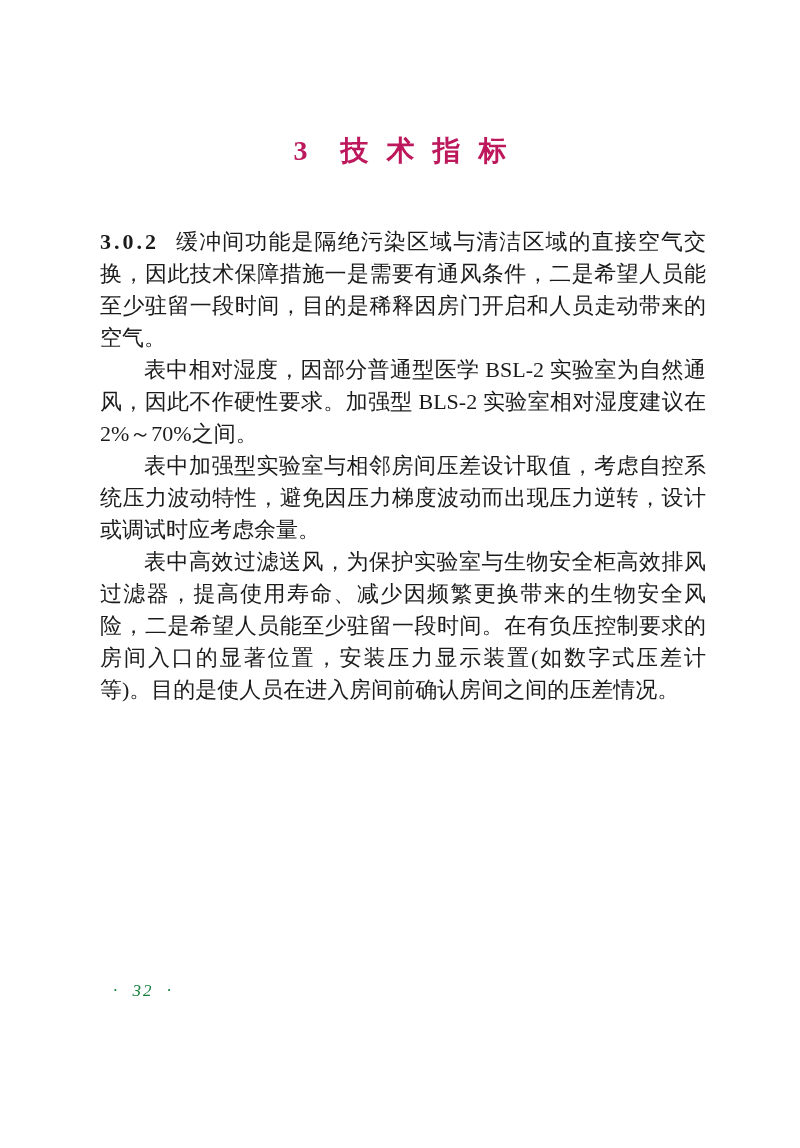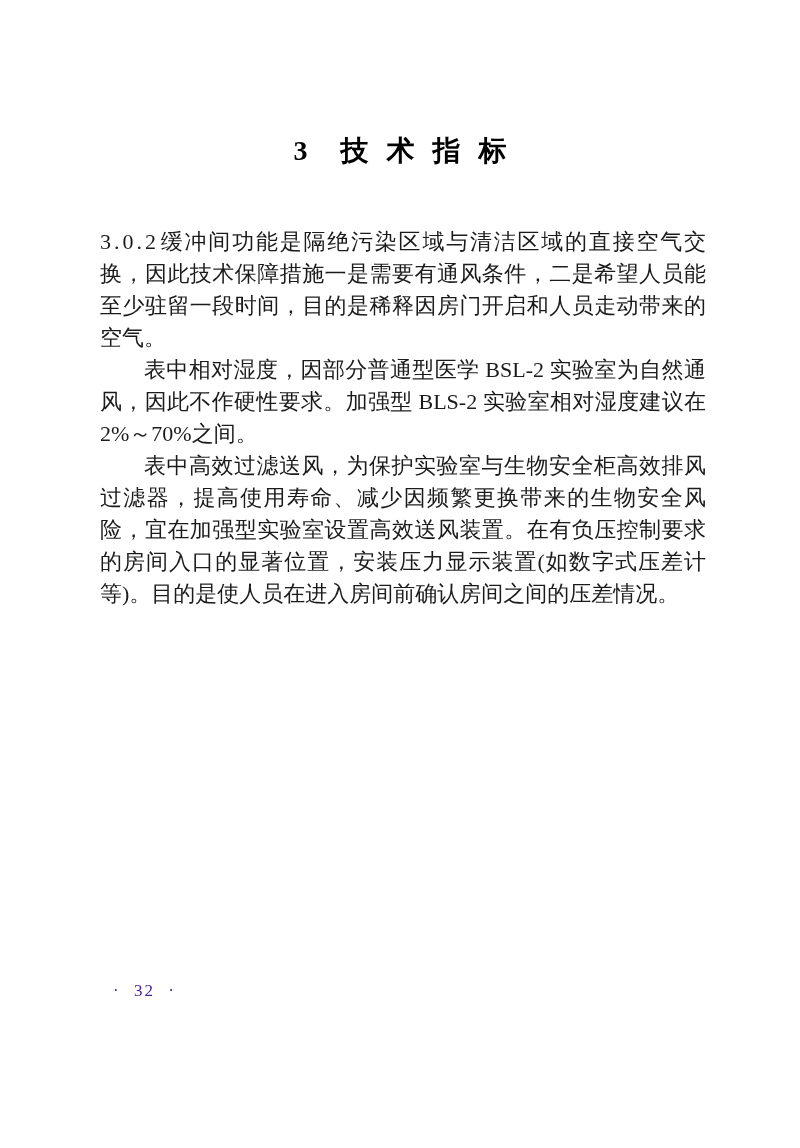--- a/index.html
+++ b/index.html
@@ -19,21 +19,21 @@
   .chapter-title {
     position: absolute;
     top: 132px;
     left: 0;
     right: 0;
     margin: 0;
     text-align: center;
     font-size: 28px;
     font-weight: bold;
     letter-spacing: 0;
-    color: #000000;
+    color: #be185d;
   }
   .chapter-number {
     margin-right: 26px;
     letter-spacing: 0;
   }
   .chapter-text {
     letter-spacing: 18px;
     margin-right: -18px; 
   }
   .body-text {
@@ -49,49 +49,51 @@
   }
   .para {
     margin: 0;
     padding: 0;
     text-indent: 2em;
   }
   .para.clause {
     text-indent: 0;
   }
   .clause-label {
-    font-weight: normal;
+    font-weight: bold;
     letter-spacing: 3px;
-    margin-right: 0;
+    margin-right: 16px;
   }
   .page-footer {
     position: absolute;
     top: 981px;
     left: 113px;
     font-size: 17px;
-    color: #4c1d95;
+    color: #15803d;
     letter-spacing: 2px;
     word-spacing: 7px;
+    font-style: italic;
   }
 </style>
 </head>
 <body>
 
 <div class="page">
 
   <h1 class="chapter-title">
     <span class="chapter-number">3</span>
     <span class="chapter-text">技术指标</span>
   </h1>
 
   <div class="body-text">
     <p class="para clause">
       <span class="clause-label">3.0.2</span><span>缓冲间功能是隔绝污染区域与清洁区域的直接空气交换，因此技术保障措施一是需要有通风条件，二是希望人员能至少驻留一段时间，目的是稀释因房门开启和人员走动带来的空气。</span>
     </p>
     <p class="para">表中相对湿度，因部分普通型医学 BSL-2 实验室为自然通风，因此不作硬性要求。加强型 BLS-2 实验室相对湿度建议在 2%～70%之间。</p>
-    <p class="para">表中高效过滤送风，为保护实验室与生物安全柜高效排风过滤器，提高使用寿命、减少因频繁更换带来的生物安全风险，宜在加强型实验室设置高效送风装置。在有负压控制要求的房间入口的显著位置，安装压力显示装置(如数字式压差计等)。目的是使人员在进入房间前确认房间之间的压差情况。</p>
+    <p class="para">表中加强型实验室与相邻房间压差设计取值，考虑自控系统压力波动特性，避免因压力梯度波动而出现压力逆转，设计或调试时应考虑余量。</p>
+    <p class="para">表中高效过滤送风，为保护实验室与生物安全柜高效排风过滤器，提高使用寿命、减少因频繁更换带来的生物安全风险，二是希望人员能至少驻留一段时间。在有负压控制要求的房间入口的显著位置，安装压力显示装置(如数字式压差计等)。目的是使人员在进入房间前确认房间之间的压差情况。</p>
   </div>
 
   <div class="page-footer">
     <span>· 32 ·</span>
   </div>
 
 </div>
 
 </body></html>

